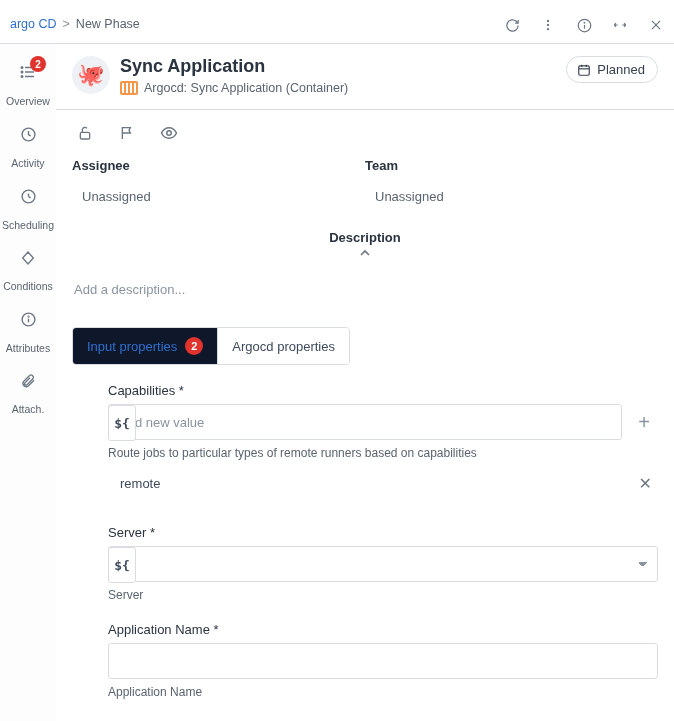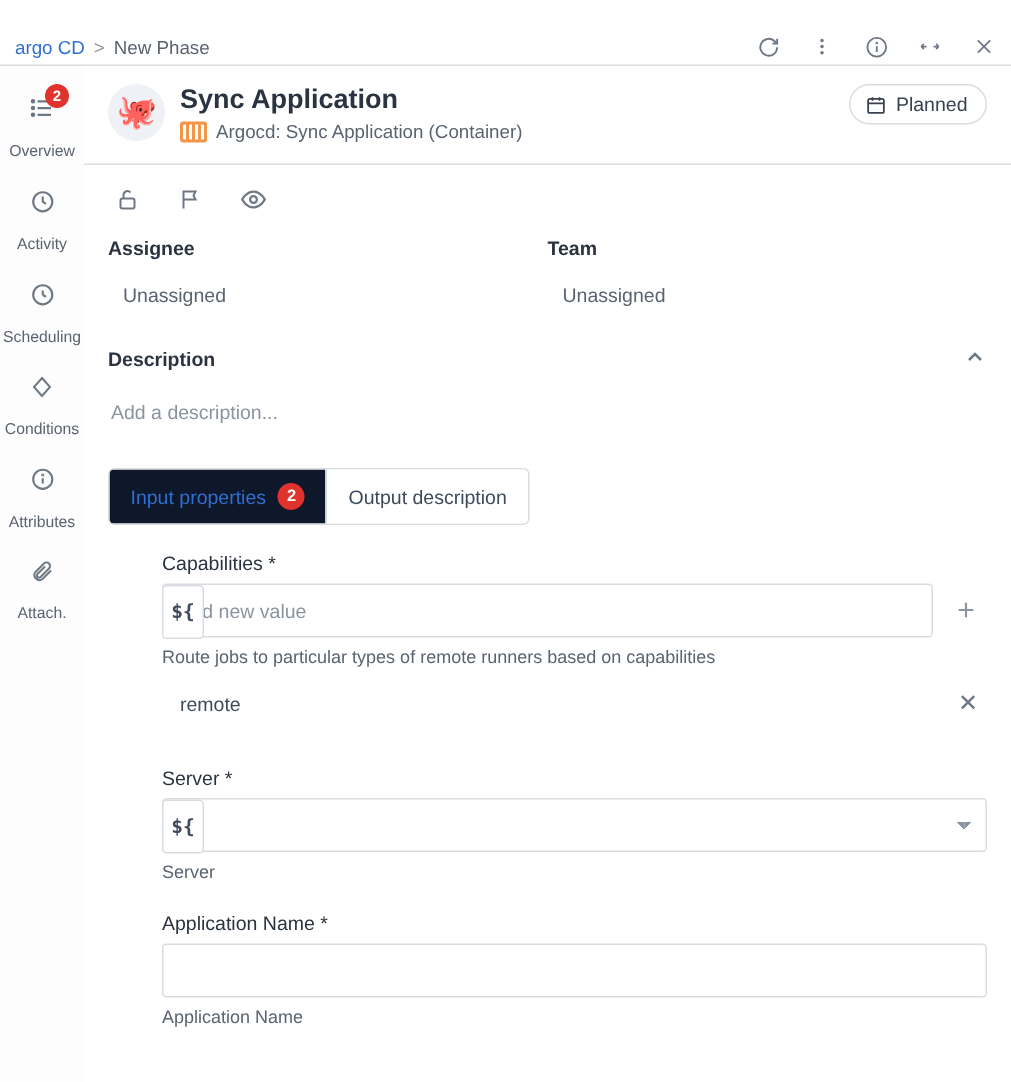--- a/index.html
+++ b/index.html
@@ -10,21 +10,21 @@
     --bg: #ffffff;
     --sidebar-bg: #f7f8fa;
     --badge: #e0332e;
     --icon: #6d7884;
   }
   * { box-sizing: border-box; }
   html, body { margin:0; padding:0; height:100%; font-family:"Segoe UI", Arial, sans-serif; font-size:13px; color:var(--text); background:#fff; }
   body { width:674px; height:721px; overflow:hidden; position:relative; }
 
   
-  .topbar { height:44px; border-bottom:1px solid var(--border); display:flex; align-items:flex-end; padding:4px 10px; }
+  .topbar { height:44px; border-bottom:1px solid var(--border); display:flex; align-items:flex-start; padding:17px 10px; }
   .crumbs { flex:1; display:flex; align-items:center; gap:6px; font-size:12.5px; }
   .crumbs a { color:var(--link); text-decoration:none; }
   .crumbs .sep { color:var(--text-muted); }
   .crumbs .cur { color:#5a6470; }
   .topicons { display:flex; align-items:center; gap:20px; color:var(--icon); }
   .topicons .ico { width:16px; height:16px; display:flex; align-items:center; justify-content:center; cursor:pointer; }
 
   .wrap { display:flex; height:calc(100% - 34px); }
 
   
@@ -49,21 +49,21 @@
   .content { padding:0 16px 20px 16px; }
 
   .action-row { display:flex; gap:24px; padding:14px 0 12px 4px; }
   .action-row .ico { color:var(--icon); cursor:pointer; width:18px; height:18px; display:flex;align-items:center;justify-content:center;}
 
   .two-col { display:flex; padding:4px 0 16px 0;justify-content:space-between; }
   .col { flex:1; }
   .col h4 { margin:0 0 16px 0; font-size:13px; font-weight:600; color:#2a3340; }
   .col .val { color:#5a6470; padding-left:10px; font-size:13px; }
 
-  .section-head { display:flex; align-items:center; justify-content:space-between; padding:10px 0 6px 0; }
+  .section-head { display:flex; align-items:center; justify-content:space-between; padding:10px 0 6px 0;flex-direction:column; }
   .section-head h4 { margin:0; font-size:13px; font-weight:600; color:#2a3340; }
   .chev { color:var(--icon); cursor:pointer; }
   .desc-input { border:none; width:100%; padding:12px 2px 24px 2px; font-size:13px; color:#333; }
   .desc-input::placeholder { color:var(--text-muted); }
 
   
   .tabs { display:flex; border:1px solid var(--border); border-radius:4px; width:fit-content; overflow:hidden; margin-top:6px;}
   .tab { padding:9px 14px; font-size:13px; display:flex; align-items:center; gap:8px; cursor:pointer; background:#fff; }
   .tab + .tab { border-left:1px solid var(--border); }
   .tab.active { color:var(--link); background:#0f172a;}
@@ -239,21 +239,21 @@
             </svg></span>
       </div>
       <input class="desc-input" placeholder="Add a description..." style="">
 
       <div class="tabs">
         <div class="tab active">
           <span>Input properties</span>
           <span class="badge">2</span>
         </div>
         <div class="tab">
-          <span>Output description</span>
+          <span>Argocd properties</span>
         </div>
       </div>
 
       <div class="form-area">
 
         <div class="field-block field-row">
           <div class="var-btn" style="top:22px">${</div>
           <label class="field-label">Capabilities *</label>
           <div class="input-wrap">
             <input class="txt" placeholder="Add new value" style="">

